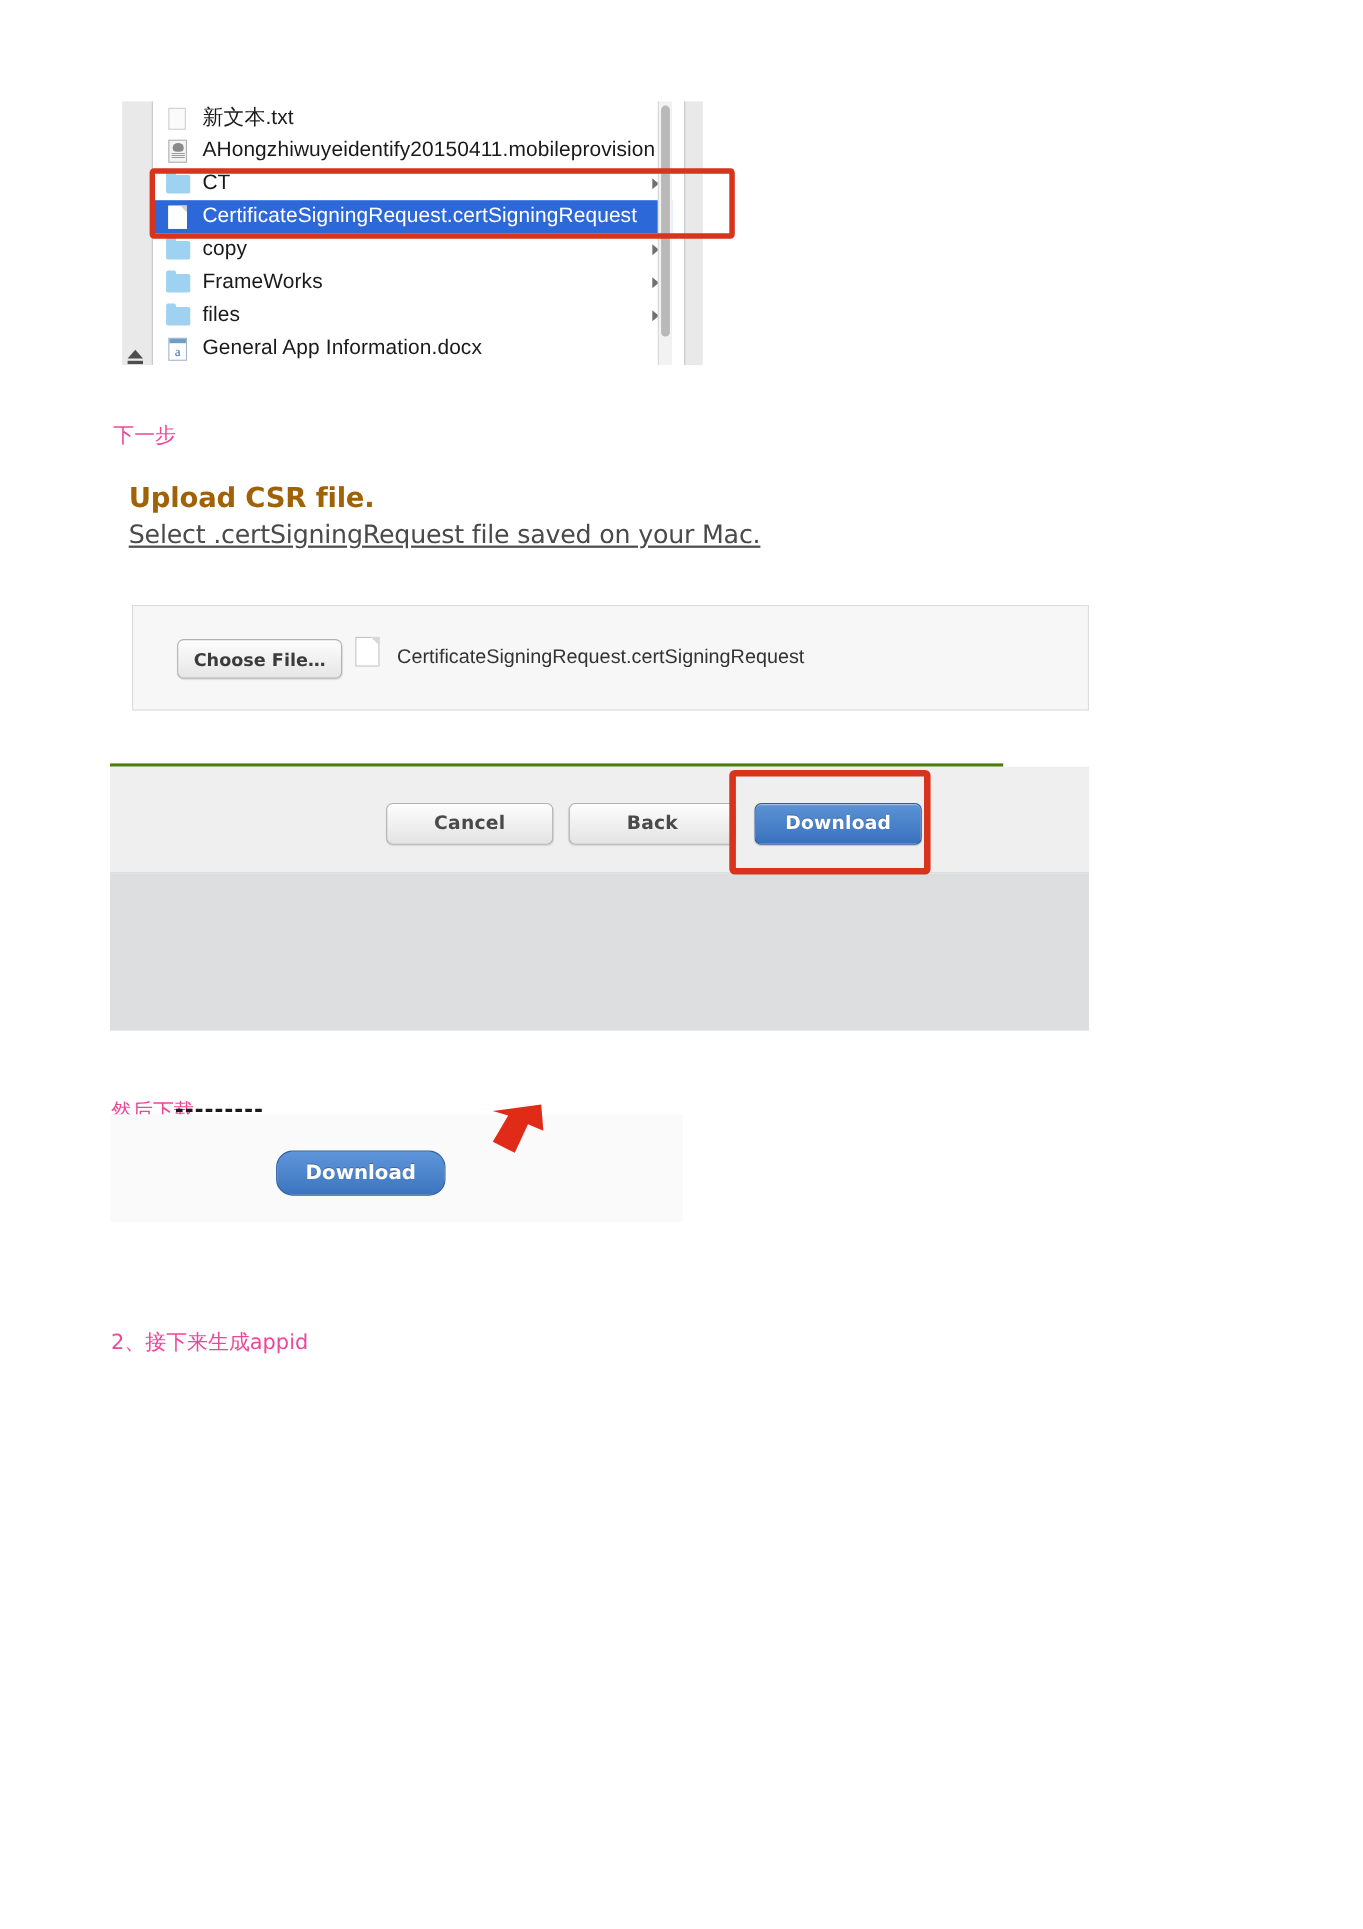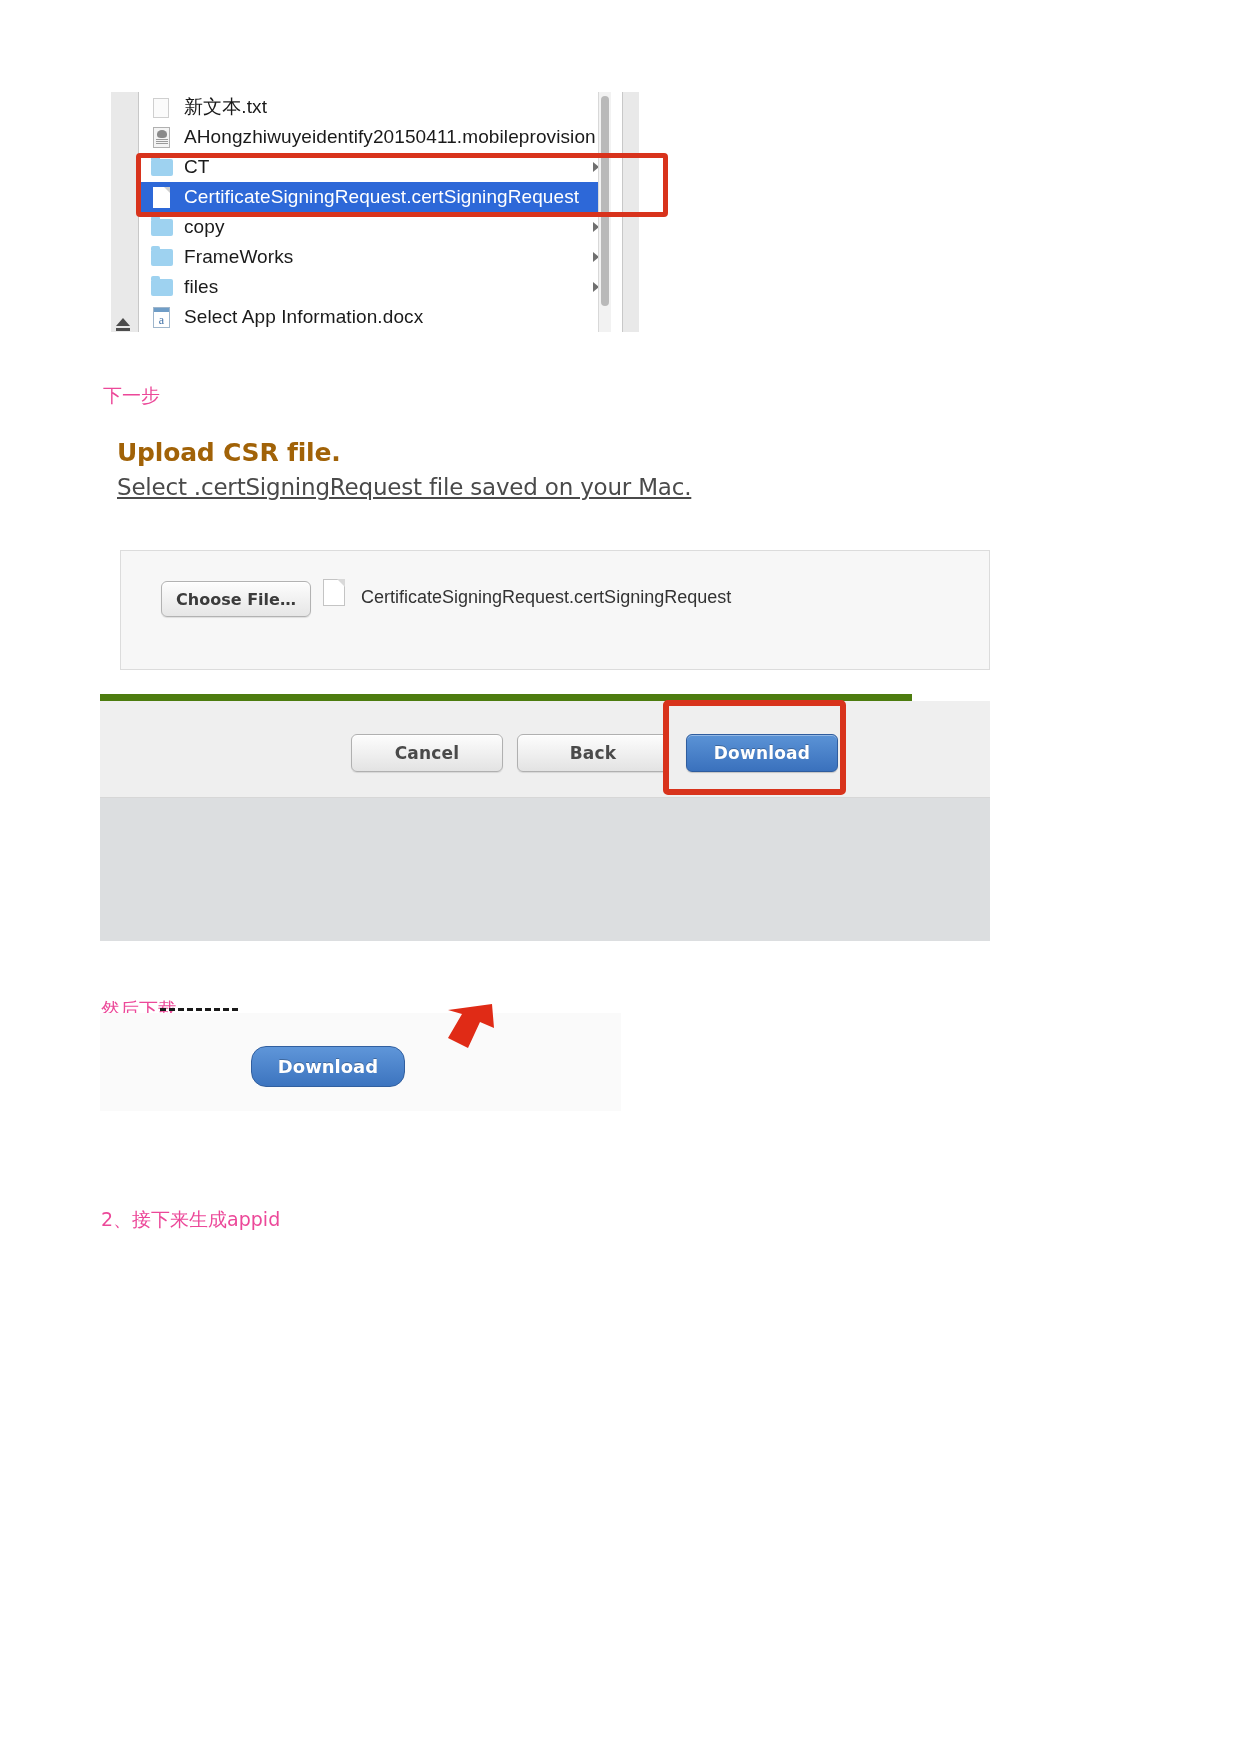--- a/index.html
+++ b/index.html
@@ -245,21 +245,21 @@
     font-size: 23px;
     color: #4a4a4a;
     letter-spacing: -0.2px;
     text-decoration: underline;
   }
   #csr-filebox {
     position: absolute;
     left: 120px;
     top: 550px;
     width: 870px;
-    height: 120px;
+    height: 96px;
     background: #f7f7f7;
     border: 1px solid #dcdcdc;
     box-sizing: border-box;
   }
   #choose-file-button {
     position: absolute;
     left: 40px;
     top: 30px;
     width: 150px;
     height: 36px;
@@ -305,21 +305,21 @@
   }
 
   
   #action-bar {
     position: absolute;
     left: 100px;
     top: 694px;
     width: 812px;
     height: 240px;
     background: #ffffff;
-    border-top: 7px solid #4d7c0f;
+    border-top: 3px solid #4d7c0f;
     box-sizing: border-box;
   }
   #action-bar-inner {
     position: absolute;
     left: 0; top: 0;
     width: 890px;
     height: 96px;
     background: #efefef;
     border-bottom: 1px solid #d7d7d7;
   }
@@ -493,21 +493,21 @@
       <span class="f-label">files</span>
       <span class="disclosure"></span>
     </div>
 
     <div class="f-row">
       <span class="icon-box">
         <span class="ic-docx">
             <span class="ic-docx-a">a</span>
           </span>
       </span>
-      <span class="f-label">Select App Information.docx</span>
+      <span class="f-label">General App Information.docx</span>
     </div>
 
   </div>
 
   <div id="finder-scrollbar">
     <div id="finder-scrollbar-thumb"></div>
   </div>
   <div id="finder-right-edge"></div>
 </div>
 

